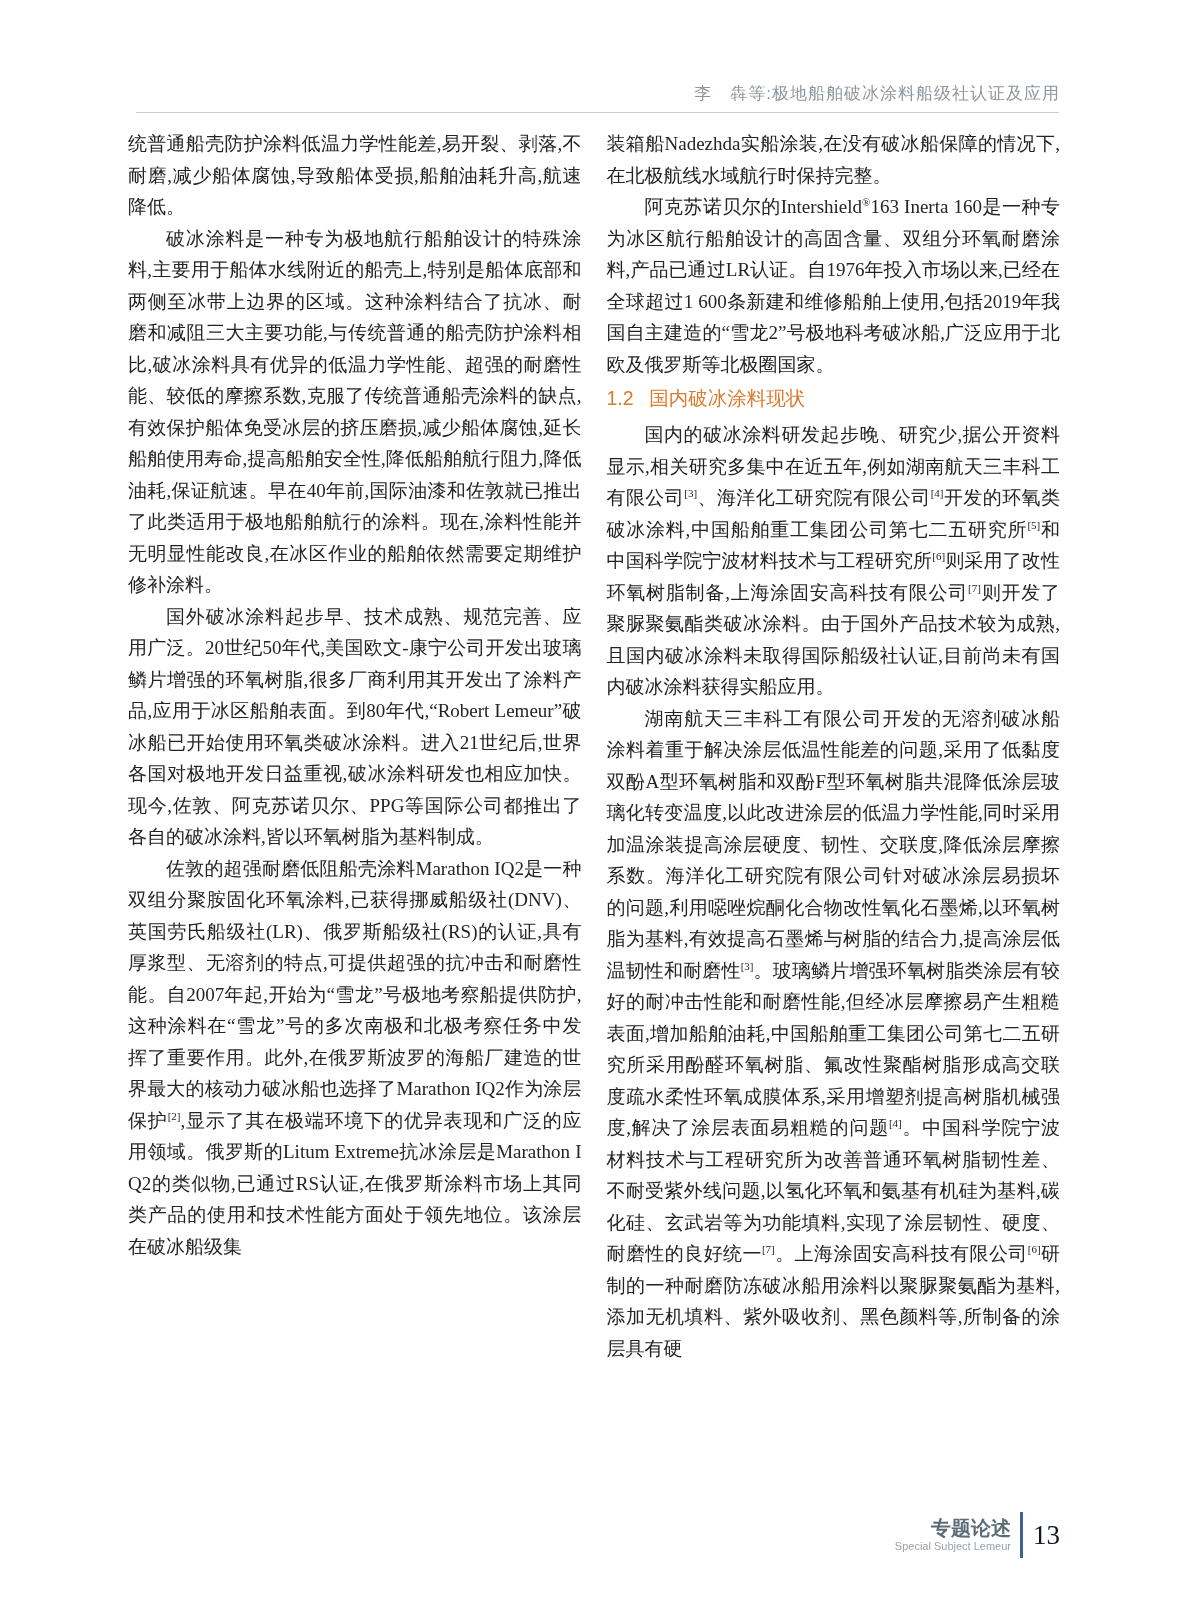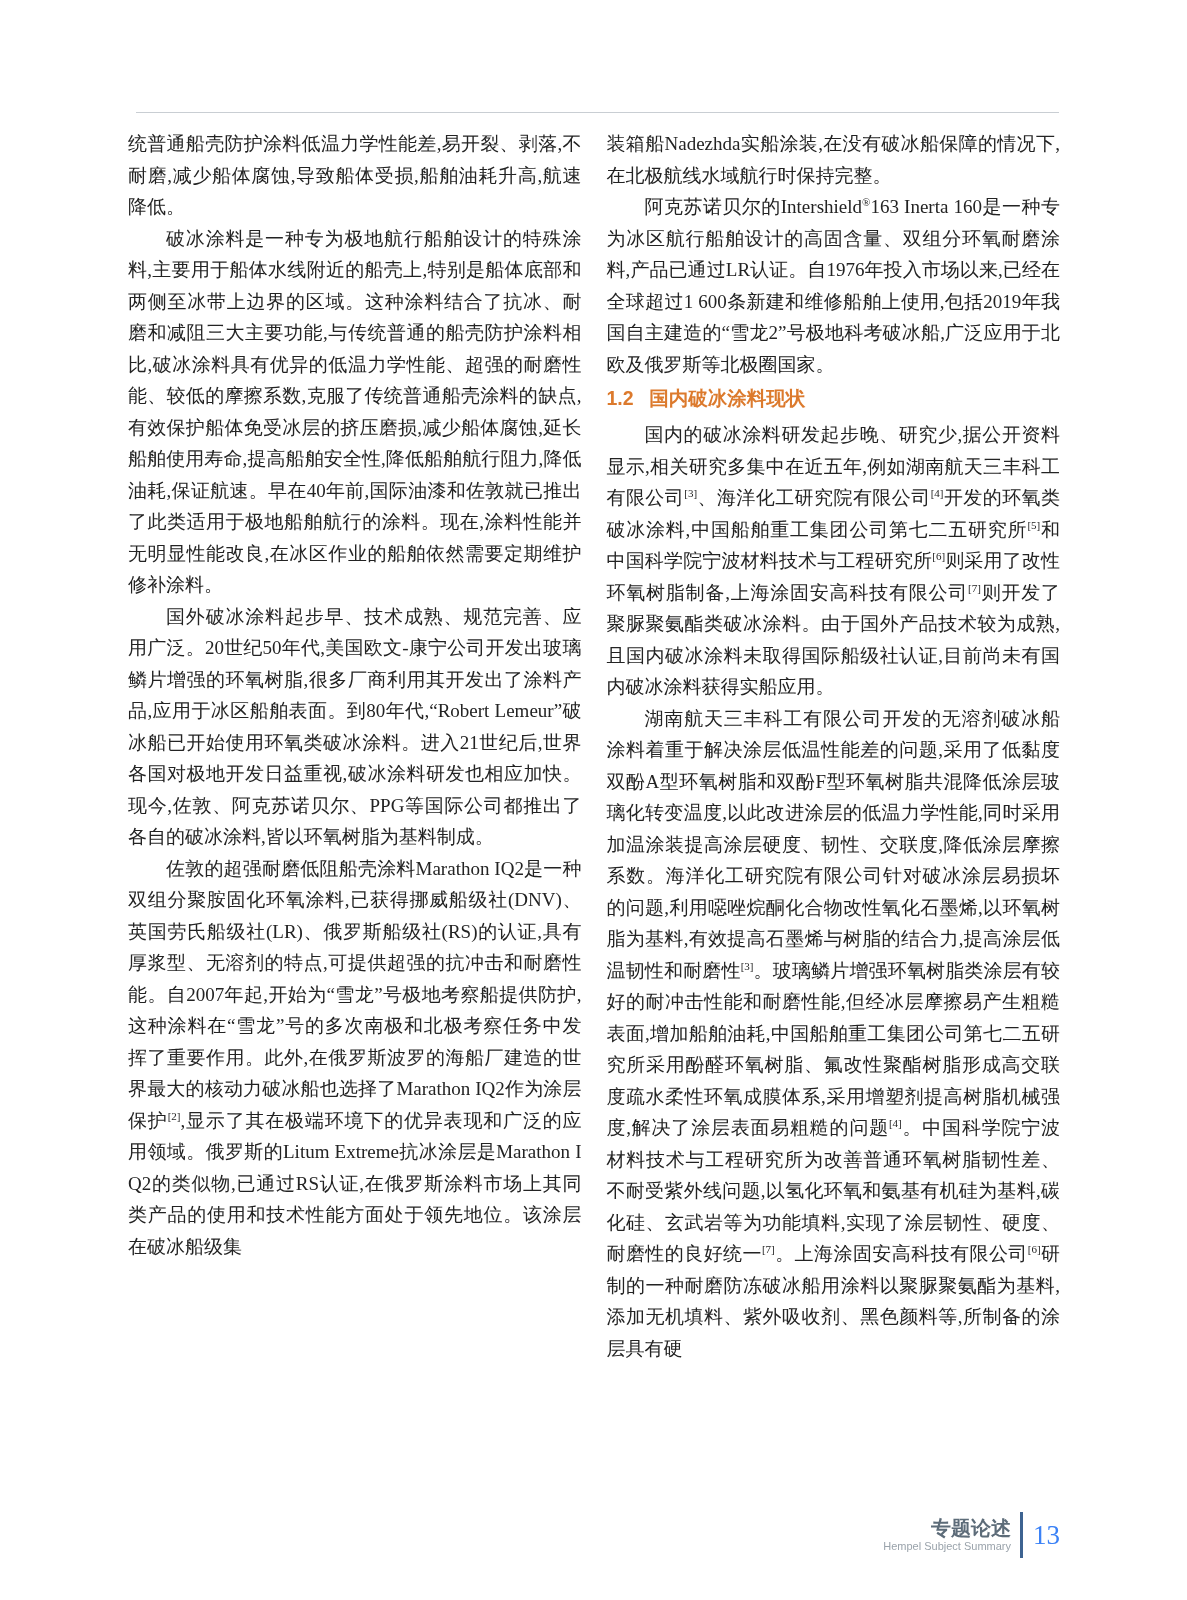--- a/index.html
+++ b/index.html
@@ -29,49 +29,52 @@
   .col p.indent{text-indent:2em;}
   .col sup{font-size:11px;line-height:0;}
   .col h2.h1{
     font-family:"Liberation Sans","DejaVu Sans",sans-serif;
     color:var(--accent,#dc7a2d);font-size:25px;font-weight:bold;
     margin:17px 0 11px 0;letter-spacing:0.5px;
   }
   .col h2.h1 .num{margin-right:0.85em;}
   .col h3.h2{
     font-family:"Liberation Sans","DejaVu Sans",sans-serif;
-    color:var(--accent,#dc7a2d);font-size:19.5px;font-weight:bold;
+    color:var(--accent,#dc7a2d);font-size:19.5px;font-weight:normal;
     margin:5px 0 7px 0;
   }
   .col h3.h2 .num{margin-right:0.8em;}
   
   .footer{
     position:absolute;right:127px;bottom:42px;
     display:flex;align-items:center;
   }
   .footer .labels{text-align:right;margin-right:9px;}
   .footer .section-cn{
     font-family:"Liberation Sans","DejaVu Sans",sans-serif;
     font-size:20px;font-weight:bold;color:#5d6c79;line-height:22px;
   }
   .footer .section-en{
     font-family:"Liberation Sans","DejaVu Sans",sans-serif;
     font-size:11px;color:#9aa3ab;line-height:14px;
   }
   .footer .divider{width:3px;height:46px;background:#3d6391;}
   .footer .page-num{
-    font-size:27px;color:#3b82f6;margin-left:10px;
+    font-size:27px;color:#0f172a;margin-left:10px;
     font-family:"Liberation Serif","DejaVu Serif",serif;
   }
 </style>
 </head>
 <body>
 
 <div class="page">
 
+  <div class="header">
+    <span class="running-title">李　犇等:极地船舶破冰涂料船级社认证及应用</span>
+  </div>
   <div class="header-rule"></div>
 
   <div class="columns">
     <div class="col">
         <p class="noindent">统普通船壳防护涂料低温力学性能差,易开裂、剥落,不耐磨,减少船体腐蚀,导致船体受损,船舶油耗升高,航速降低。</p>
         <p class="indent">破冰涂料是一种专为极地航行船舶设计的特殊涂料,主要用于船体水线附近的船壳上,特别是船体底部和两侧至冰带上边界的区域。这种涂料结合了抗冰、耐磨和减阻三大主要功能,与传统普通的船壳防护涂料相比,破冰涂料具有优异的低温力学性能、超强的耐磨性能、较低的摩擦系数,克服了传统普通船壳涂料的缺点,有效保护船体免受冰层的挤压磨损,减少船体腐蚀,延长船舶使用寿命,提高船舶安全性,降低船舶航行阻力,降低油耗,保证航速。早在40年前,国际油漆和佐敦就已推出了此类适用于极地船舶航行的涂料。现在,涂料性能并无明显性能改良,在冰区作业的船舶依然需要定期维护修补涂料。</p>
         <p class="indent">国外破冰涂料起步早、技术成熟、规范完善、应用广泛。20世纪50年代,美国欧文-康宁公司开发出玻璃鳞片增强的环氧树脂,很多厂商利用其开发出了涂料产品,应用于冰区船舶表面。到80年代,“Robert Lemeur”破冰船已开始使用环氧类破冰涂料。进入21世纪后,世界各国对极地开发日益重视,破冰涂料研发也相应加快。现今,佐敦、阿克苏诺贝尔、PPG等国际公司都推出了各自的破冰涂料,皆以环氧树脂为基料制成。</p>
         <p class="indent">佐敦的超强耐磨低阻船壳涂料Marathon IQ2是一种双组分聚胺固化环氧涂料,已获得挪威船级社(DNV)、英国劳氏船级社(LR)、俄罗斯船级社(RS)的认证,具有厚浆型、无溶剂的特点,可提供超强的抗冲击和耐磨性能。自2007年起,开始为“雪龙”号极地考察船提供防护,这种涂料在“雪龙”号的多次南极和北极考察任务中发挥了重要作用。此外,在俄罗斯波罗的海船厂建造的世界最大的核动力破冰船也选择了Marathon IQ2作为涂层保护<sup>[2]</sup>,显示了其在极端环境下的优异表现和广泛的应用领域。俄罗斯的Litum Extreme抗冰涂层是Marathon IQ2的类似物,已通过RS认证,在俄罗斯涂料市场上其同类产品的使用和技术性能方面处于领先地位。该涂层在破冰船级集</p>
       </div>
     <div class="col">
@@ -79,19 +82,19 @@
         <p class="indent">阿克苏诺贝尔的Intershield<sup>®</sup>163 Inerta 160是一种专为冰区航行船舶设计的高固含量、双组分环氧耐磨涂料,产品已通过LR认证。自1976年投入市场以来,已经在全球超过1 600条新建和维修船舶上使用,包括2019年我国自主建造的“雪龙2”号极地科考破冰船,广泛应用于北欧及俄罗斯等北极圈国家。</p>
         <h3 class="h2"><span class="num">1.2</span>国内破冰涂料现状</h3>
         <p class="indent">国内的破冰涂料研发起步晚、研究少,据公开资料显示,相关研究多集中在近五年,例如湖南航天三丰科工有限公司<sup>[3]</sup>、海洋化工研究院有限公司<sup>[4]</sup>开发的环氧类破冰涂料,中国船舶重工集团公司第七二五研究所<sup>[5]</sup>和中国科学院宁波材料技术与工程研究所<sup>[6]</sup>则采用了改性环氧树脂制备,上海涂固安高科技有限公司<sup>[7]</sup>则开发了聚脲聚氨酯类破冰涂料。由于国外产品技术较为成熟,且国内破冰涂料未取得国际船级社认证,目前尚未有国内破冰涂料获得实船应用。</p>
         <p class="indent">湖南航天三丰科工有限公司开发的无溶剂破冰船涂料着重于解决涂层低温性能差的问题,采用了低黏度双酚A型环氧树脂和双酚F型环氧树脂共混降低涂层玻璃化转变温度,以此改进涂层的低温力学性能,同时采用加温涂装提高涂层硬度、韧性、交联度,降低涂层摩擦系数。海洋化工研究院有限公司针对破冰涂层易损坏的问题,利用噁唑烷酮化合物改性氧化石墨烯,以环氧树脂为基料,有效提高石墨烯与树脂的结合力,提高涂层低温韧性和耐磨性<sup>[3]</sup>。玻璃鳞片增强环氧树脂类涂层有较好的耐冲击性能和耐磨性能,但经冰层摩擦易产生粗糙表面,增加船舶油耗,中国船舶重工集团公司第七二五研究所采用酚醛环氧树脂、氟改性聚酯树脂形成高交联度疏水柔性环氧成膜体系,采用增塑剂提高树脂机械强度,解决了涂层表面易粗糙的问题<sup>[4]</sup>。中国科学院宁波材料技术与工程研究所为改善普通环氧树脂韧性差、不耐受紫外线问题,以氢化环氧和氨基有机硅为基料,碳化硅、玄武岩等为功能填料,实现了涂层韧性、硬度、耐磨性的良好统一<sup>[7]</sup>。上海涂固安高科技有限公司<sup>[6]</sup>研制的一种耐磨防冻破冰船用涂料以聚脲聚氨酯为基料,添加无机填料、紫外吸收剂、黑色颜料等,所制备的涂层具有硬</p>
       </div>
   </div>
 
   <div class="footer">
     <div class="labels">
       <div class="section-cn">专题论述</div>
-      <div class="section-en">Hempel Subject Summary</div>
+      <div class="section-en">Special Subject Lemeur</div>
     </div>
     <div class="divider"></div>
     <div class="page-num">13</div>
   </div>
 
 </div>
 
 </body></html>

